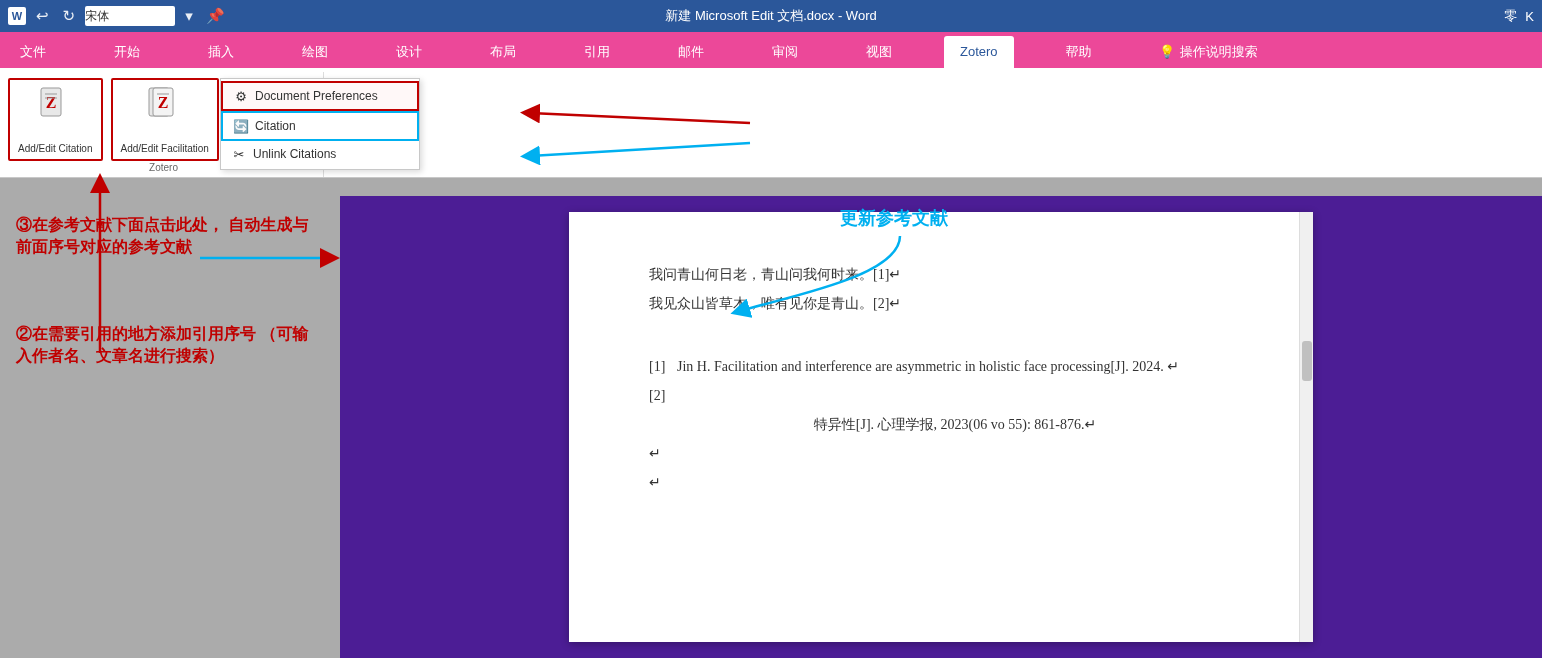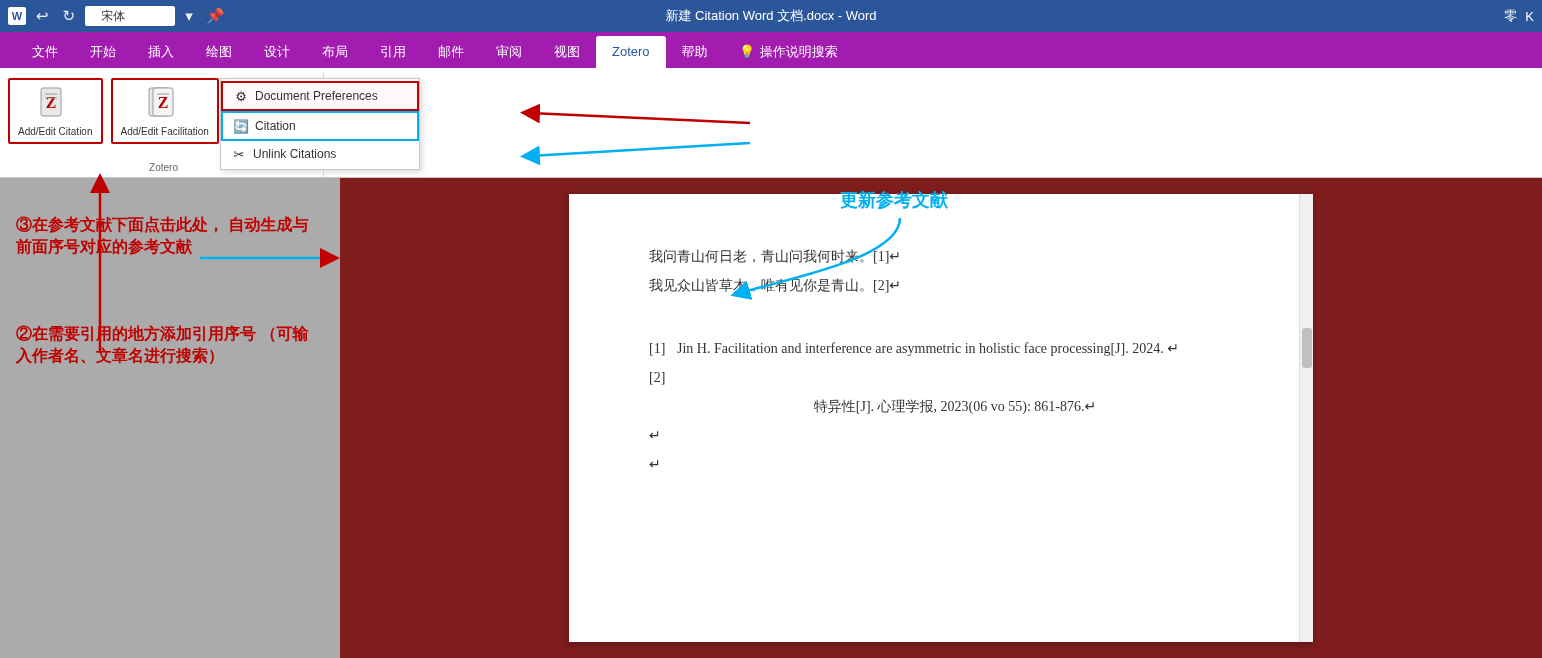--- a/index.html
+++ b/index.html
@@ -32,42 +32,43 @@
       font-size: 11px; color: #2b579a; font-weight: bold;
     }
     .title-btn {
       color: white; font-size: 15px; cursor: pointer; padding: 0 4px;
       opacity: 0.9;
     }
     .font-selector {
       background: white;
       border: none;
       border-radius: 2px;
-      padding: 1px 16px;
+      padding: 1px 0;
       font-size: 12px;
       color: #333;
       width: 90px;
       height: 20px;
     }
     .title-bar-right {
       position: absolute;
       right: 8px;
       display: flex;
       align-items: center;
       gap: 8px;
     }
     .title-text { font-family: Arial, sans-serif; }
 
     
     .ribbon-tabs {
-      background: #a21caf;
+      background: #ec4899;
       height: 36px;
       display: flex;
       align-items: flex-end;
-      padding-left: 16px;
+      padding-left: 4px;
+      gap: 36px;
     }
     .ribbon-tab {
       padding: 6px 16px 7px;
       color: white;
       font-size: 13px;
       font-family: 'Microsoft YaHei', Arial, sans-serif;
       cursor: pointer;
       border-radius: 3px 3px 0 0;
       height: 32px;
       display: flex;
@@ -133,21 +134,21 @@
       width: 40px; height: 40px;
       display: flex; align-items: center; justify-content: center;
       font-size: 28px;
     }
     .ribbon-btn-label {
       font-size: 10px;
       color: #333;
       text-align: center;
       line-height: 1.2;
       font-family: 'Microsoft YaHei', Arial, sans-serif;
-      margin-top: 2px;
+      margin-top: 19px;
     }
 
     
     .ribbon-btn-medium {
       display: flex;
       flex-direction: column;
       align-items: center;
       cursor: pointer;
       padding: 4px 8px;
       border-radius: 3px;
@@ -200,25 +201,26 @@
       padding: 16px;
       display: flex;
       flex-direction: column;
       gap: 16px;
       position: relative;
     }
 
     
     .document-area {
       flex: 1;
-      background: #7f1d1d;
+      background: #4c1d95;
       display: flex;
       justify-content: center;
       padding: 16px;
       position: relative;
+      margin-top: 18px;
     }
     .document-page {
       background: white;
       width: 744px;
       min-height: 400px;
       box-shadow: 0 2px 8px rgba(0,0,0,0.3);
       padding: 50px 80px;
       position: relative;
     }
 
@@ -296,21 +298,21 @@
 
 <div class="title-bar">
   <div class="title-bar-left">
     <div class="title-icon">W</div>
     <span class="title-btn">↩</span>
     <span class="title-btn">↻</span>
     <input class="font-selector" type="text" value="宋体" style="">
     <span class="title-btn">▾</span>
     <span class="title-btn">📌</span>
   </div>
-  <span class="title-text">新建 Citation Word 文档.docx  -  Word</span>
+  <span class="title-text">新建 Microsoft Edit 文档.docx  -  Word</span>
   <div class="title-bar-right">
     <span style="color:white;font-size:13px;">零</span>
     <span style="color:white;font-size:13px;">K</span>
   </div>
 </div>
 
 <div class="ribbon-tabs">
   <div class="ribbon-tab">文件</div>
   <div class="ribbon-tab">开始</div>
   <div class="ribbon-tab">插入</div>

